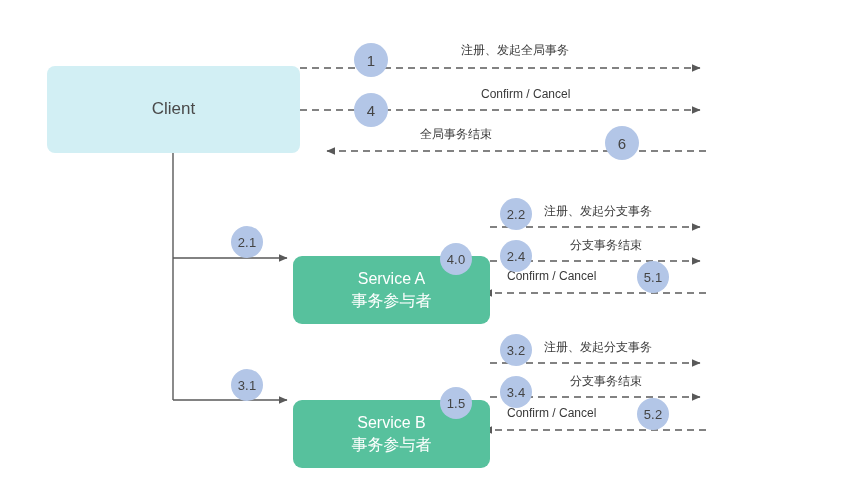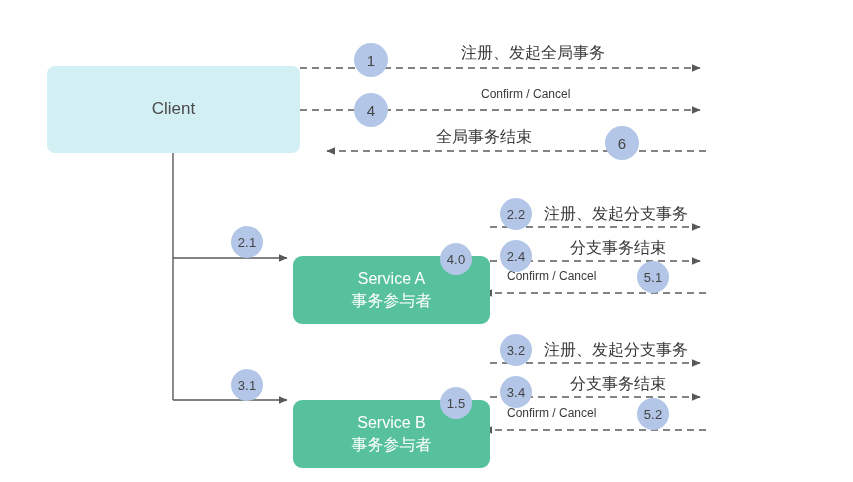--- a/index.html
+++ b/index.html
@@ -94,21 +94,21 @@
   
   .elabel {
     position: absolute;
     color: #3a3a3a;
     font-size: 14px;
     white-space: nowrap;
     background: #ffffff;
     padding: 0 3px;
     line-height: 1.1;
   }
-  .elabel.cn { font-size: 16px; }
+  .elabel.cn { font-size: 12px; }
   .elabel.en { font-size: 12px; }
 </style>
 </head>
 <body>
 
 <div id="canvas">
 
   <svg class="wires" viewBox="0 0 853 482" xmlns="http://www.w3.org/2000/svg">
     <defs>
       <marker id="arrR" markerWidth="9" markerHeight="9" refX="8" refY="4.5" orient="auto" markerUnits="userSpaceOnUse">
@@ -157,21 +157,21 @@
   </div>
 
   <div class="node service-node" id="service-b-node">
     <span class="l1">Service B</span>
     <span class="l2">事务参与者</span>
   </div>
 
 
   <div class="elabel cn" style="left:458px; top:44px;">注册、发起全局事务</div>
   <div class="elabel en" style="left:478px; top:88px;">Confirm / Cancel</div>
-  <div class="elabel cn" style="left:433px; top:128px;">全局事务结束</div>
+  <div class="elabel cn" style="left:417px; top:128px;">全局事务结束</div>
 
   <div class="elabel cn" style="left:541px; top:205px;">注册、发起分支事务</div>
   <div class="elabel cn" style="left:567px; top:239px;">分支事务结束</div>
   <div class="elabel en" style="left:504px; top:270px;">Confirm / Cancel</div>
 
   <div class="elabel cn" style="left:541px; top:341px;">注册、发起分支事务</div>
   <div class="elabel cn" style="left:567px; top:375px;">分支事务结束</div>
   <div class="elabel en" style="left:504px; top:407px;">Confirm / Cancel</div>
 
   <div class="badge big" style="left:354px; top:43px;">1</div>

